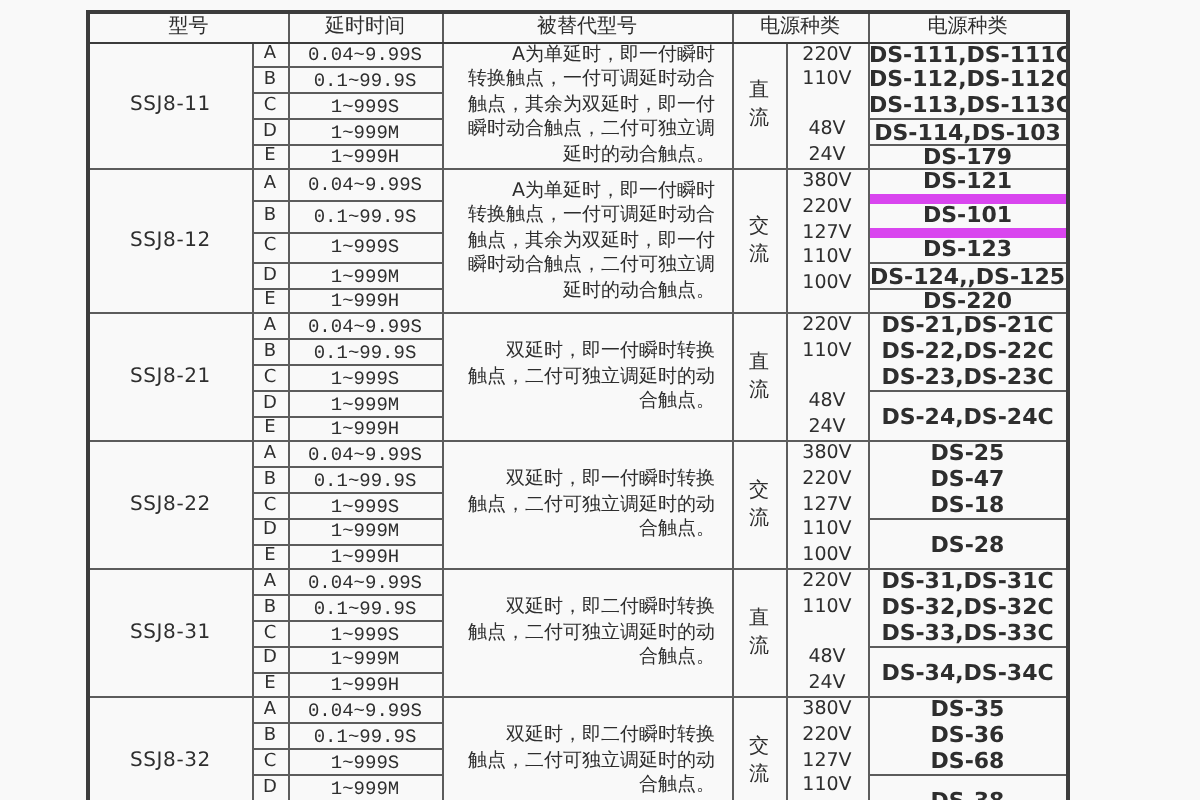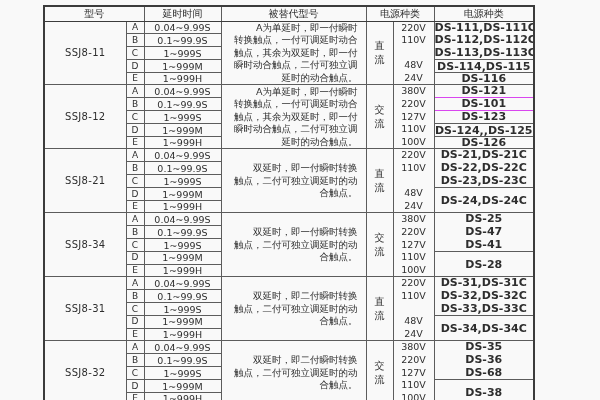--- a/index.html
+++ b/index.html
@@ -21,34 +21,34 @@
     font-size:9.5px;line-height:11px;
     text-align:center;vertical-align:middle;
     overflow:hidden;white-space:nowrap;
   }
   thead tr{height:15px;}
   tbody tr{height:12.6px;}
   thead th{font-weight:normal;font-size:10px;border-bottom:1px solid #3c3c3c;}
   tbody tr.block-start td{border-top:1.5px solid #3c3c3c;}
   td.model{font-size:10px;letter-spacing:.3px;}
   td.grade{font-size:9px;}
-  td.delay{font-size:9.5px;}
+  td.delay{font-size:9.5px;font-family:Liberation Mono, monospace;}
   td.contact{
     white-space:normal;text-align:right;vertical-align:middle;
     padding:0 8px;font-size:9.5px;line-height:12.4px;
   }
   td.contact div{text-indent:20px;}
   td.power{font-size:10px;}
   td.power div{line-height:14px;}
   td.volt{vertical-align:top;}
   td.volt div{height:12.6px;line-height:12.6px;font-size:9.5px;}
   td.rep{vertical-align:top;font-size:11px;font-weight:bold;}
   td.rep.merged, td.rep.single{vertical-align:middle;}
   td.rep div{height:12.6px;line-height:12.6px;}
-  td.rep div.divided{border-bottom:1px solid #d946ef;height:11.6px;line-height:11.6px;}
+  td.rep div.divided{border-bottom:5px solid #d946ef;height:11.6px;line-height:11.6px;}
 </style>
 </head>
 <body>
 
 <div class="sheet">
   <table class="spec">
     <colgroup>
       <col style="width:82px">
       <col style="width:18px">
       <col style="width:77px">
@@ -95,26 +95,26 @@
           <td class="grade">B</td>
           <td class="delay">0.1~99.9S</td>
         </tr>
         <tr>
           <td class="grade">C</td>
           <td class="delay">1~999S</td>
         </tr>
         <tr>
           <td class="grade">D</td>
           <td class="delay">1~999M</td>
-          <td class="rep single">DS-114,DS-115</td>
-        </tr>
-        <tr>
-          <td class="grade">E</td>
-          <td class="delay">1~999H</td>
-          <td class="rep single">DS-116</td>
+          <td class="rep single">DS-114,DS-103</td>
+        </tr>
+        <tr>
+          <td class="grade">E</td>
+          <td class="delay">1~999H</td>
+          <td class="rep single">DS-179</td>
         </tr>
         <tr class="block-start">
           <td class="model" rowspan="5">SSJ8-12</td>
           <td class="grade">A</td>
           <td class="delay">0.04~9.99S</td>
           <td class="contact" rowspan="5">
             <div>A为单延时，即一付瞬时转换触点，一付可调延时动合触点，其余为双延时，即一付瞬时动合触点，二付可独立调延时的动合触点。</div>
           </td>
           <td class="power" rowspan="5">
             <div>交</div>
@@ -142,21 +142,21 @@
           <td class="delay">1~999S</td>
         </tr>
         <tr>
           <td class="grade">D</td>
           <td class="delay">1~999M</td>
           <td class="rep single">DS-124,,DS-125</td>
         </tr>
         <tr>
           <td class="grade">E</td>
           <td class="delay">1~999H</td>
-          <td class="rep single">DS-126</td>
+          <td class="rep single">DS-220</td>
         </tr>
         <tr class="block-start">
           <td class="model" rowspan="5">SSJ8-21</td>
           <td class="grade">A</td>
           <td class="delay">0.04~9.99S</td>
           <td class="contact" rowspan="5">
             <div>双延时，即一付瞬时转换触点，二付可独立调延时的动合触点。</div>
           </td>
           <td class="power" rowspan="5">
             <div>直</div>
@@ -186,41 +186,41 @@
         <tr>
           <td class="grade">D</td>
           <td class="delay">1~999M</td>
           <td class="rep merged" rowspan="2">DS-24,DS-24C</td>
         </tr>
         <tr>
           <td class="grade">E</td>
           <td class="delay">1~999H</td>
         </tr>
         <tr class="block-start">
-          <td class="model" rowspan="5">SSJ8-34</td>
+          <td class="model" rowspan="5">SSJ8-22</td>
           <td class="grade">A</td>
           <td class="delay">0.04~9.99S</td>
           <td class="contact" rowspan="5">
             <div>双延时，即一付瞬时转换触点，二付可独立调延时的动合触点。</div>
           </td>
           <td class="power" rowspan="5">
             <div>交</div>
             <div>流</div>
           </td>
           <td class="volt" rowspan="5">
             <div>380V</div>
             <div>220V</div>
             <div>127V</div>
             <div>110V</div>
             <div>100V</div>
           </td>
           <td class="rep" rowspan="3">
             <div>DS-25</div>
             <div>DS-47</div>
-            <div>DS-41</div>
+            <div>DS-18</div>
           </td>
         </tr>
         <tr>
           <td class="grade">B</td>
           <td class="delay">0.1~99.9S</td>
         </tr>
         <tr>
           <td class="grade">C</td>
           <td class="delay">1~999S</td>
         </tr>

